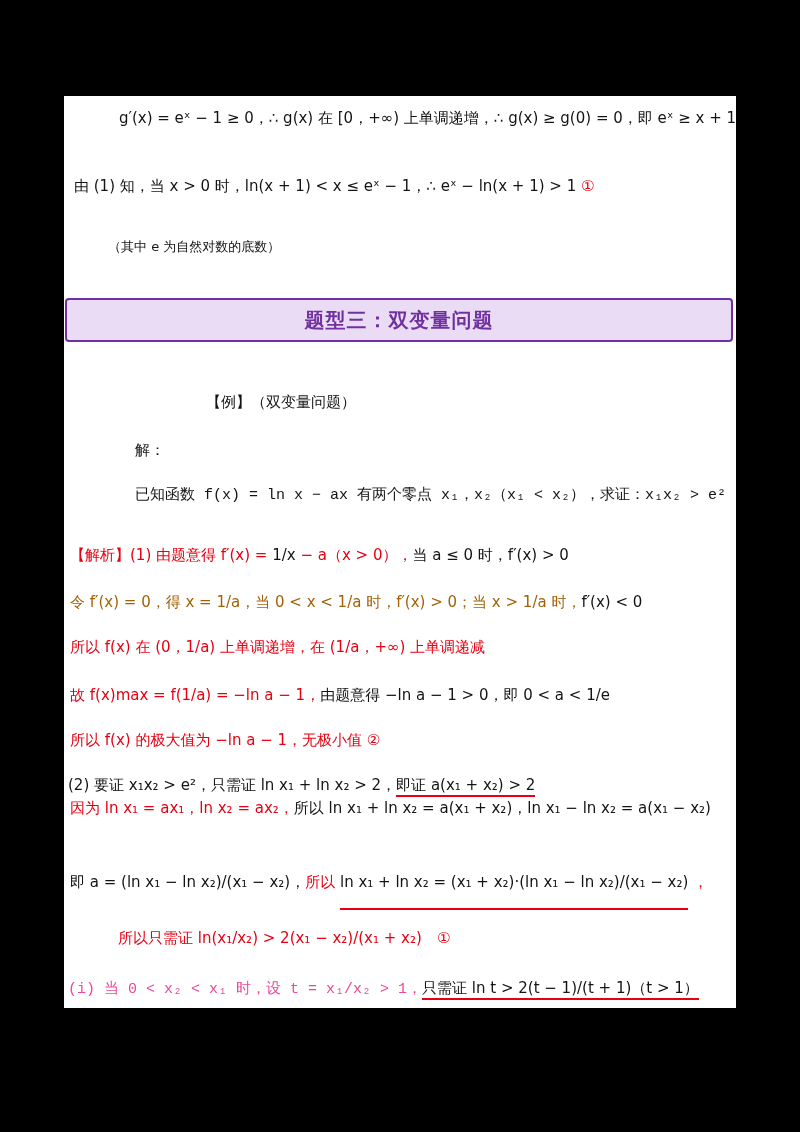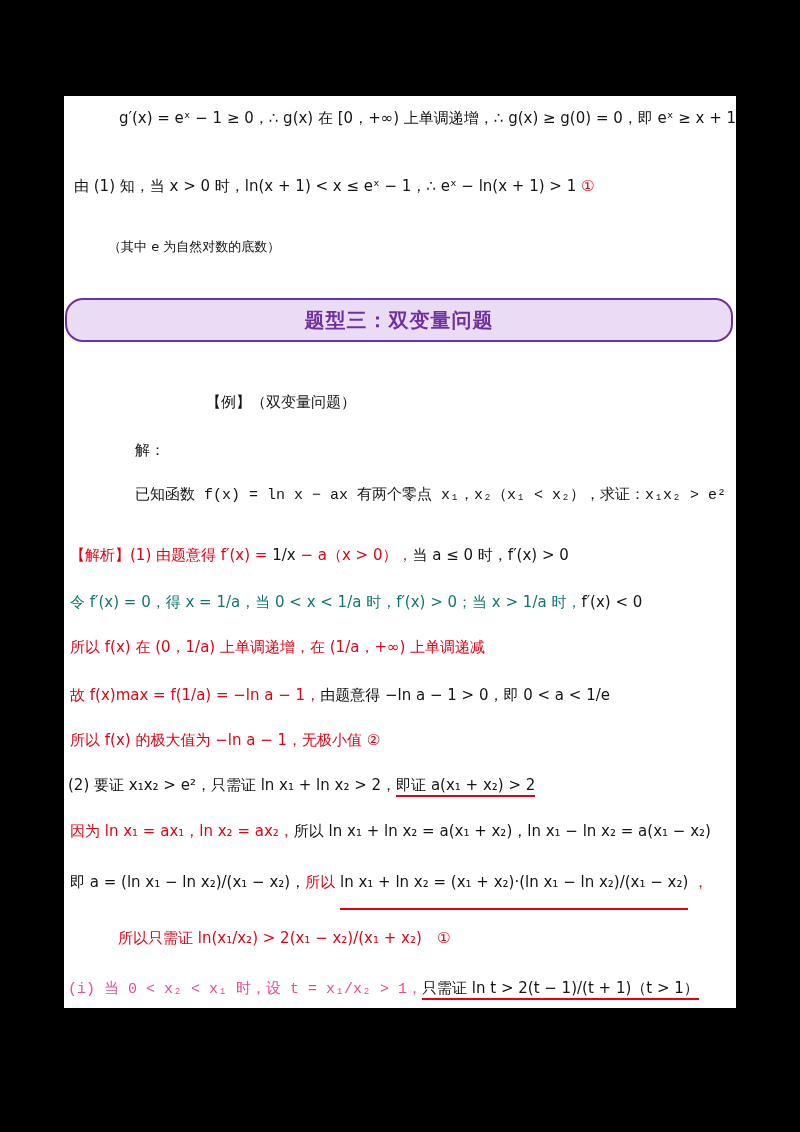--- a/index.html
+++ b/index.html
@@ -1,43 +1,43 @@
 <!DOCTYPE html>
 <html><head>
 <meta charset="utf-8">
 <style>
   html,body{margin:0;padding:0;}
   body{background:#000;font-family:"DejaVu Sans","Liberation Sans",sans-serif;}
   .canvas{position:relative;width:800px;height:1132px;background:#000;overflow:hidden;}
   .page{position:absolute;left:64px;top:96px;width:672px;height:912px;background:#fff;}
   .line{position:absolute;white-space:nowrap;font-size:15px;line-height:1.35;color:#141414;}
   .line span{display:inline;}
-  .banner{position:absolute;left:1px;right:3px;height:44px;border-radius:18px;
+  .banner{position:absolute;left:1px;right:3px;height:44px;border-radius:4px;
           display:flex;align-items:center;justify-content:center;
           font-weight:bold;font-size:20px;letter-spacing:1px;
           box-sizing:border-box;border:2.5px solid #7030a0;}
 </style>
 </head>
 <body>
 
 <div class="canvas" style="background: rgb(0, 0, 0);">
   <div class="page" style="background: rgb(255, 255, 255);">
     <div class="banner" style="background: rgb(234, 220, 244); border-color: rgb(112, 48, 160); color: rgb(112, 48, 160); top: 202px;">
       <span>题型三：双变量问题</span>
     </div>
   <div class="line" style="top: 12px; left: 10px; margin-left: 45px;"><span style="color: rgb(20, 20, 20);">g′(x) = eˣ − 1 ≥ 0，∴ g(x) 在 [0，+∞) 上单调递增，∴ g(x) ≥ g(0) = 0，即 eˣ ≥ x + 1</span></div>
       <div class="line" style="top: 80px; left: 10px;"><span style="color: rgb(20, 20, 20);">由 (1) 知，当 x &gt; 0 时，ln(x + 1) &lt; x ≤ eˣ − 1，∴ eˣ − ln(x + 1) &gt; 1 </span><span style="color: rgb(230, 0, 18);">①</span></div>
       <div class="line" style="top: 142px; left: 44px; font-size: 13px;"><span style="color: rgb(20, 20, 20);">（其中 e 为自然对数的底数）</span></div>
       <div class="line" style="top: 296px; left: 142px;"><span style="color: rgb(20, 20, 20);">【例】（双变量问题）</span></div>
       <div class="line" style="top: 344px; left: 71px;"><span style="color: rgb(20, 20, 20);">解：</span></div>
       <div class="line" style="top: 390px; left: 71px; font-family: Liberation Mono, monospace;"><span style="color: rgb(20, 20, 20);">已知函数 f(x) = ln x − ax 有两个零点 x₁，x₂（x₁ &lt; x₂），求证：x₁x₂ &gt; e²</span></div>
       <div class="line" style="top: 449px; left: 6px;"><span style="color: rgb(230, 0, 18);">【解析】(1) 由题意得 f′(x) = </span><span style="color: rgb(20, 20, 20);">1/x</span><span style="color: rgb(230, 0, 18);"> − a（x &gt; 0），</span><span style="color: rgb(20, 20, 20);">当 a ≤ 0 时，f′(x) &gt; 0</span></div>
-      <div class="line" style="top: 496px; left: 6px;"><span style="color: #0f766e; margin-top: 16px;">令 f′(x) = 0，得 x = 1/a，当 0 &lt; x &lt; 1/a 时，f′(x) &gt; 0；当 x &gt; 1/a 时，</span><span style="color: rgb(20, 20, 20);">f′(x) &lt; 0</span></div>
+      <div class="line" style="top: 496px; left: 6px;"><span style="color: #a16207; margin-top: 16px;">令 f′(x) = 0，得 x = 1/a，当 0 &lt; x &lt; 1/a 时，f′(x) &gt; 0；当 x &gt; 1/a 时，</span><span style="color: rgb(20, 20, 20);">f′(x) &lt; 0</span></div>
       <div class="line" style="top: 541px; left: 6px;"><span style="color: rgb(230, 0, 18);">所以 f(x) 在 (0，1/a) 上单调递增，在 (1/a，+∞) 上单调递减</span></div>
       <div class="line" style="top: 589px; left: 6px;"><span style="color: rgb(230, 0, 18);">故 f(x)max = f(1/a) = −ln a − 1，</span><span style="color: rgb(20, 20, 20);">由题意得 −ln a − 1 &gt; 0，即 0 &lt; a &lt; 1/e</span></div>
       <div class="line" style="top: 634px; left: 6px;"><span style="color: rgb(230, 0, 18);">所以 f(x) 的极大值为 −ln a − 1，无极小值 </span><span style="color: rgb(230, 0, 18);">②</span></div>
       <div class="line" style="top: 679px; left: 4px;"><span style="color: rgb(20, 20, 20);">(2) 要证 x₁x₂ &gt; e²，只需证 ln x₁ + ln x₂ &gt; 2，</span><span style="color: rgb(20, 20, 20); border-bottom: 2px solid rgb(230, 0, 18); padding-bottom: 1px;">即证 a(x₁ + x₂) &gt; 2</span></div>
-      <div class="line" style="top: 725px; left: 6px;"><span style="color: rgb(230, 0, 18);">因为 ln x₁ = ax₁，ln x₂ = ax₂，</span><span style="color: rgb(20, 20, 20);">所以 ln x₁ + ln x₂ = a(x₁ + x₂)，ln x₁ − ln x₂ = a(x₁ − x₂)</span></div>
+      <div class="line" style="top: 702px; left: 6px;"><span style="color: rgb(230, 0, 18);">因为 ln x₁ = ax₁，ln x₂ = ax₂，</span><span style="color: rgb(20, 20, 20);">所以 ln x₁ + ln x₂ = a(x₁ + x₂)，ln x₁ − ln x₂ = a(x₁ − x₂)</span></div>
       <div class="line" style="top: 776px; left: 6px;"><span style="color: rgb(20, 20, 20);">即 a = (ln x₁ − ln x₂)/(x₁ − x₂)，</span><span style="color: rgb(230, 0, 18);">所以 </span><span style="color: rgb(20, 20, 20); border-bottom: 2px solid rgb(230, 0, 18); padding-bottom: 17px;">ln x₁ + ln x₂ = (x₁ + x₂)·(ln x₁ − ln x₂)/(x₁ − x₂)</span><span style="color: rgb(230, 0, 18);"> ，</span></div>
       <div class="line" style="top: 832px; left: 6px; margin-left: 48px;"><span style="color: rgb(230, 0, 18);">所以只需证 ln(x₁/x₂) &gt; 2(x₁ − x₂)/(x₁ + x₂)　</span><span style="color: rgb(230, 0, 18);">①</span></div>
       <div class="line" style="top: 882px; left: 4px;"><span style="color: #ec4899; font-family: Liberation Mono, monospace;">(i) 当 0 &lt; x₂ &lt; x₁ 时，设 t = x₁/x₂ &gt; 1，</span><span style="color: rgb(20, 20, 20); border-bottom: 2px solid rgb(230, 0, 18); padding-bottom: 1px;">只需证 ln t &gt; 2(t − 1)/(t + 1)（t &gt; 1）</span></div>
     </div>
 </div>
 
 </body></html>

